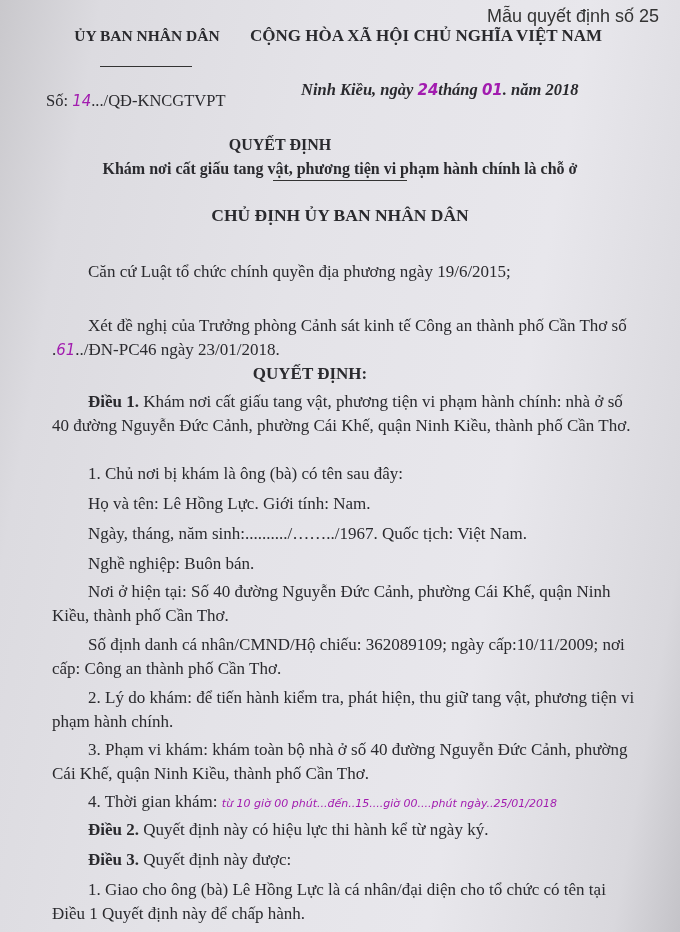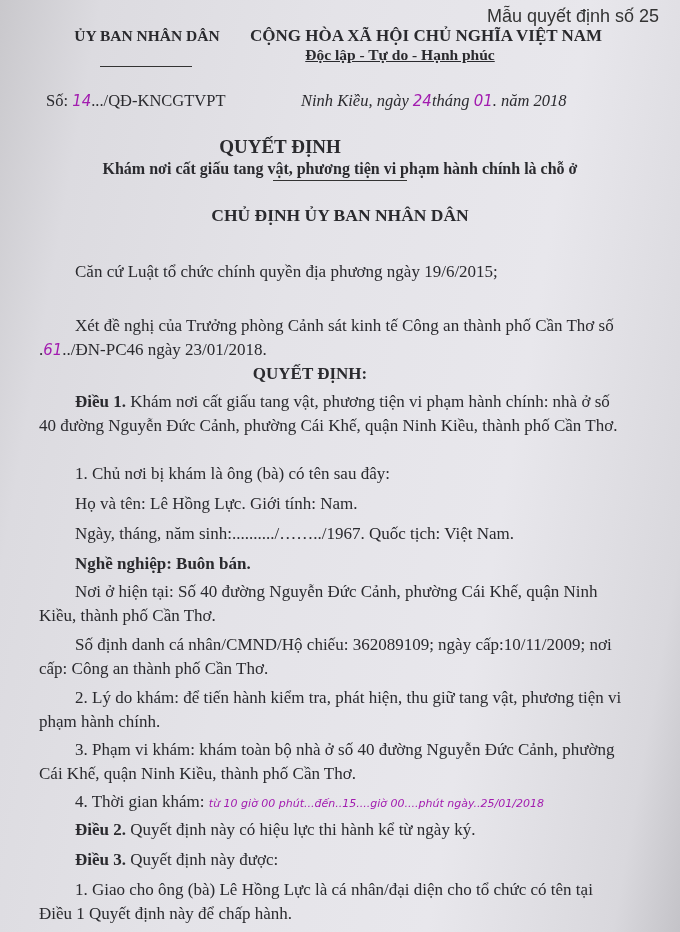--- a/index.html
+++ b/index.html
@@ -13,45 +13,44 @@
     .page { position: absolute; left: 0; top: 0; width: 680px; height: 932px; }
     .abs { position: absolute; white-space: nowrap; }
     .form-no { left: 487px; top: 6px; font-size: 18px; font-family: "Liberation Sans", sans-serif; color: #333; }
     .left-hdr { left: 62px; top: 26px; width: 170px; text-align: center; font-size: 15.5px; font-weight: bold; line-height: 19px; }
     .left-hdr .line { position: absolute; left: 38px; top: 40px; width: 92px; border-top: 1.2px solid #333; }
     .right-hdr { left: 250px; top: 26px; width: 300px; text-align: center; line-height: 19px; }
     .right-hdr .t1 { font-size: 17px; font-weight: bold; }
     .right-hdr .t2 { font-size: 15.5px; font-weight: bold; text-decoration: underline; }
     .so { left: 46px; top: 91px; font-size: 16.5px; }
     .hand { font-family: "DejaVu Sans", sans-serif; font-style: italic; color: #a21caf; font-size: 15px; }
-    .date { left: 301px; top: 91px; font-size: 16.5px; font-style: italic; }
-    .title { left: 0; width: 560px; text-align: center; top: 136px; font-size: 19px; font-weight: bold; }
+    .date { left: 301px; top: 80px; font-size: 16.5px; font-style: italic; font-weight: bold; }
+    .title { left: 0; width: 560px; text-align: center; top: 136px; font-size: 16px; font-weight: bold; }
     .subtitle { left: 0; width: 680px; text-align: center; top: 160px; font-size: 16px; font-weight: bold; }
     .sub-underline { position: absolute; left: 273px; top: 180px; width: 134px; border-top: 1.2px solid #333; }
     .chairman { left: 0; width: 680px; text-align: center; top: 205px; font-size: 17.5px; font-weight: bold; }
-    .p { left: 39px; width: 585px; font-size: 17px; line-height: 24px; white-space: normal; }
+    .p { left: 52px; width: 585px; font-size: 17px; line-height: 24px; white-space: normal; }
     .ind { text-indent: 36px; }
     .b { font-weight: bold; }
     .decide { left: 0; width: 620px; text-align: center; top: 364px; font-size: 17px; font-weight: bold; }
   </style>
 </head>
 <body>
 
 <div class="page">
 
   <div class="abs form-no">Mẫu quyết định số 25</div>
 
   <div class="abs left-hdr">
     <div>ỦY BAN NHÂN DÂN</div>
     <div class="line"></div>
   </div>
 
   <div class="abs right-hdr">
     <div class="t1">CỘNG HÒA XÃ HỘI CHỦ NGHĨA VIỆT NAM</div>
-    <div class="t2">Độc lập - Tự do - Hạnh phúc</div>
   </div>
 
   <div class="abs so">
     <span>Số: </span><span class="hand">14</span><span>.../QĐ-KNCGTVPT</span>
   </div>
 
   <div class="abs date">
     <span>Ninh Kiều, ngày </span><span class="hand">24</span><span>tháng </span><span class="hand">01</span><span>. năm 2018</span>
   </div>
 
@@ -66,21 +65,21 @@
   </div>
 
   <div class="abs decide">QUYẾT ĐỊNH:</div>
 
   <div class="abs p ind" style="top:390px;">
     <span class="b">Điều 1.</span><span> Khám nơi cất giấu tang vật, phương tiện vi phạm hành chính: nhà ở số 40 đường Nguyễn Đức Cảnh, phường Cái Khế, quận Ninh Kiều, thành phố Cần Thơ.</span>
   </div>
   <div class="abs p ind" style="top:462px;">1. Chủ nơi bị khám là ông (bà) có tên sau đây:</div>
   <div class="abs p ind" style="top:492px;">Họ và tên: Lê Hồng Lực. Giới tính: Nam.</div>
   <div class="abs p ind" style="top:522px;">Ngày, tháng, năm sinh:........../……../1967. Quốc tịch: Việt Nam.</div>
-  <div class="abs p ind" style="top:552px;font-weight:bold;">Nghề nghiệp: Buôn bán.</div>
+  <div class="abs p ind" style="top:552px;">Nghề nghiệp: Buôn bán.</div>
   <div class="abs p ind" style="top:580px;">Nơi ở hiện tại: Số 40 đường Nguyễn Đức Cảnh, phường Cái Khế, quận Ninh Kiều, thành phố Cần Thơ.</div>
   <div class="abs p ind" style="top:633px;">Số định danh cá nhân/CMND/Hộ chiếu: 362089109; ngày cấp:10/11/2009; nơi cấp: Công an thành phố Cần Thơ.</div>
   <div class="abs p ind" style="top:686px;">2. Lý do khám: để tiến hành kiểm tra, phát hiện, thu giữ tang vật, phương tiện vi phạm hành chính.</div>
   <div class="abs p ind" style="top:738px;">3. Phạm vi khám: khám toàn bộ nhà ở số 40 đường Nguyễn Đức Cảnh, phường Cái Khế, quận Ninh Kiều, thành phố Cần Thơ.</div>
   <div class="abs p ind" style="top:790px;">
     <span>4. Thời gian khám: </span><span class="hand" style="font-size:11px;">từ 10 giờ 00 phút...đến..15....giờ 00....phút ngày..25/01/2018</span>
   </div>
 
   <div class="abs p ind" style="top:818px;">
     <span class="b">Điều 2.</span><span> Quyết định này có hiệu lực thi hành kể từ ngày ký.</span>

